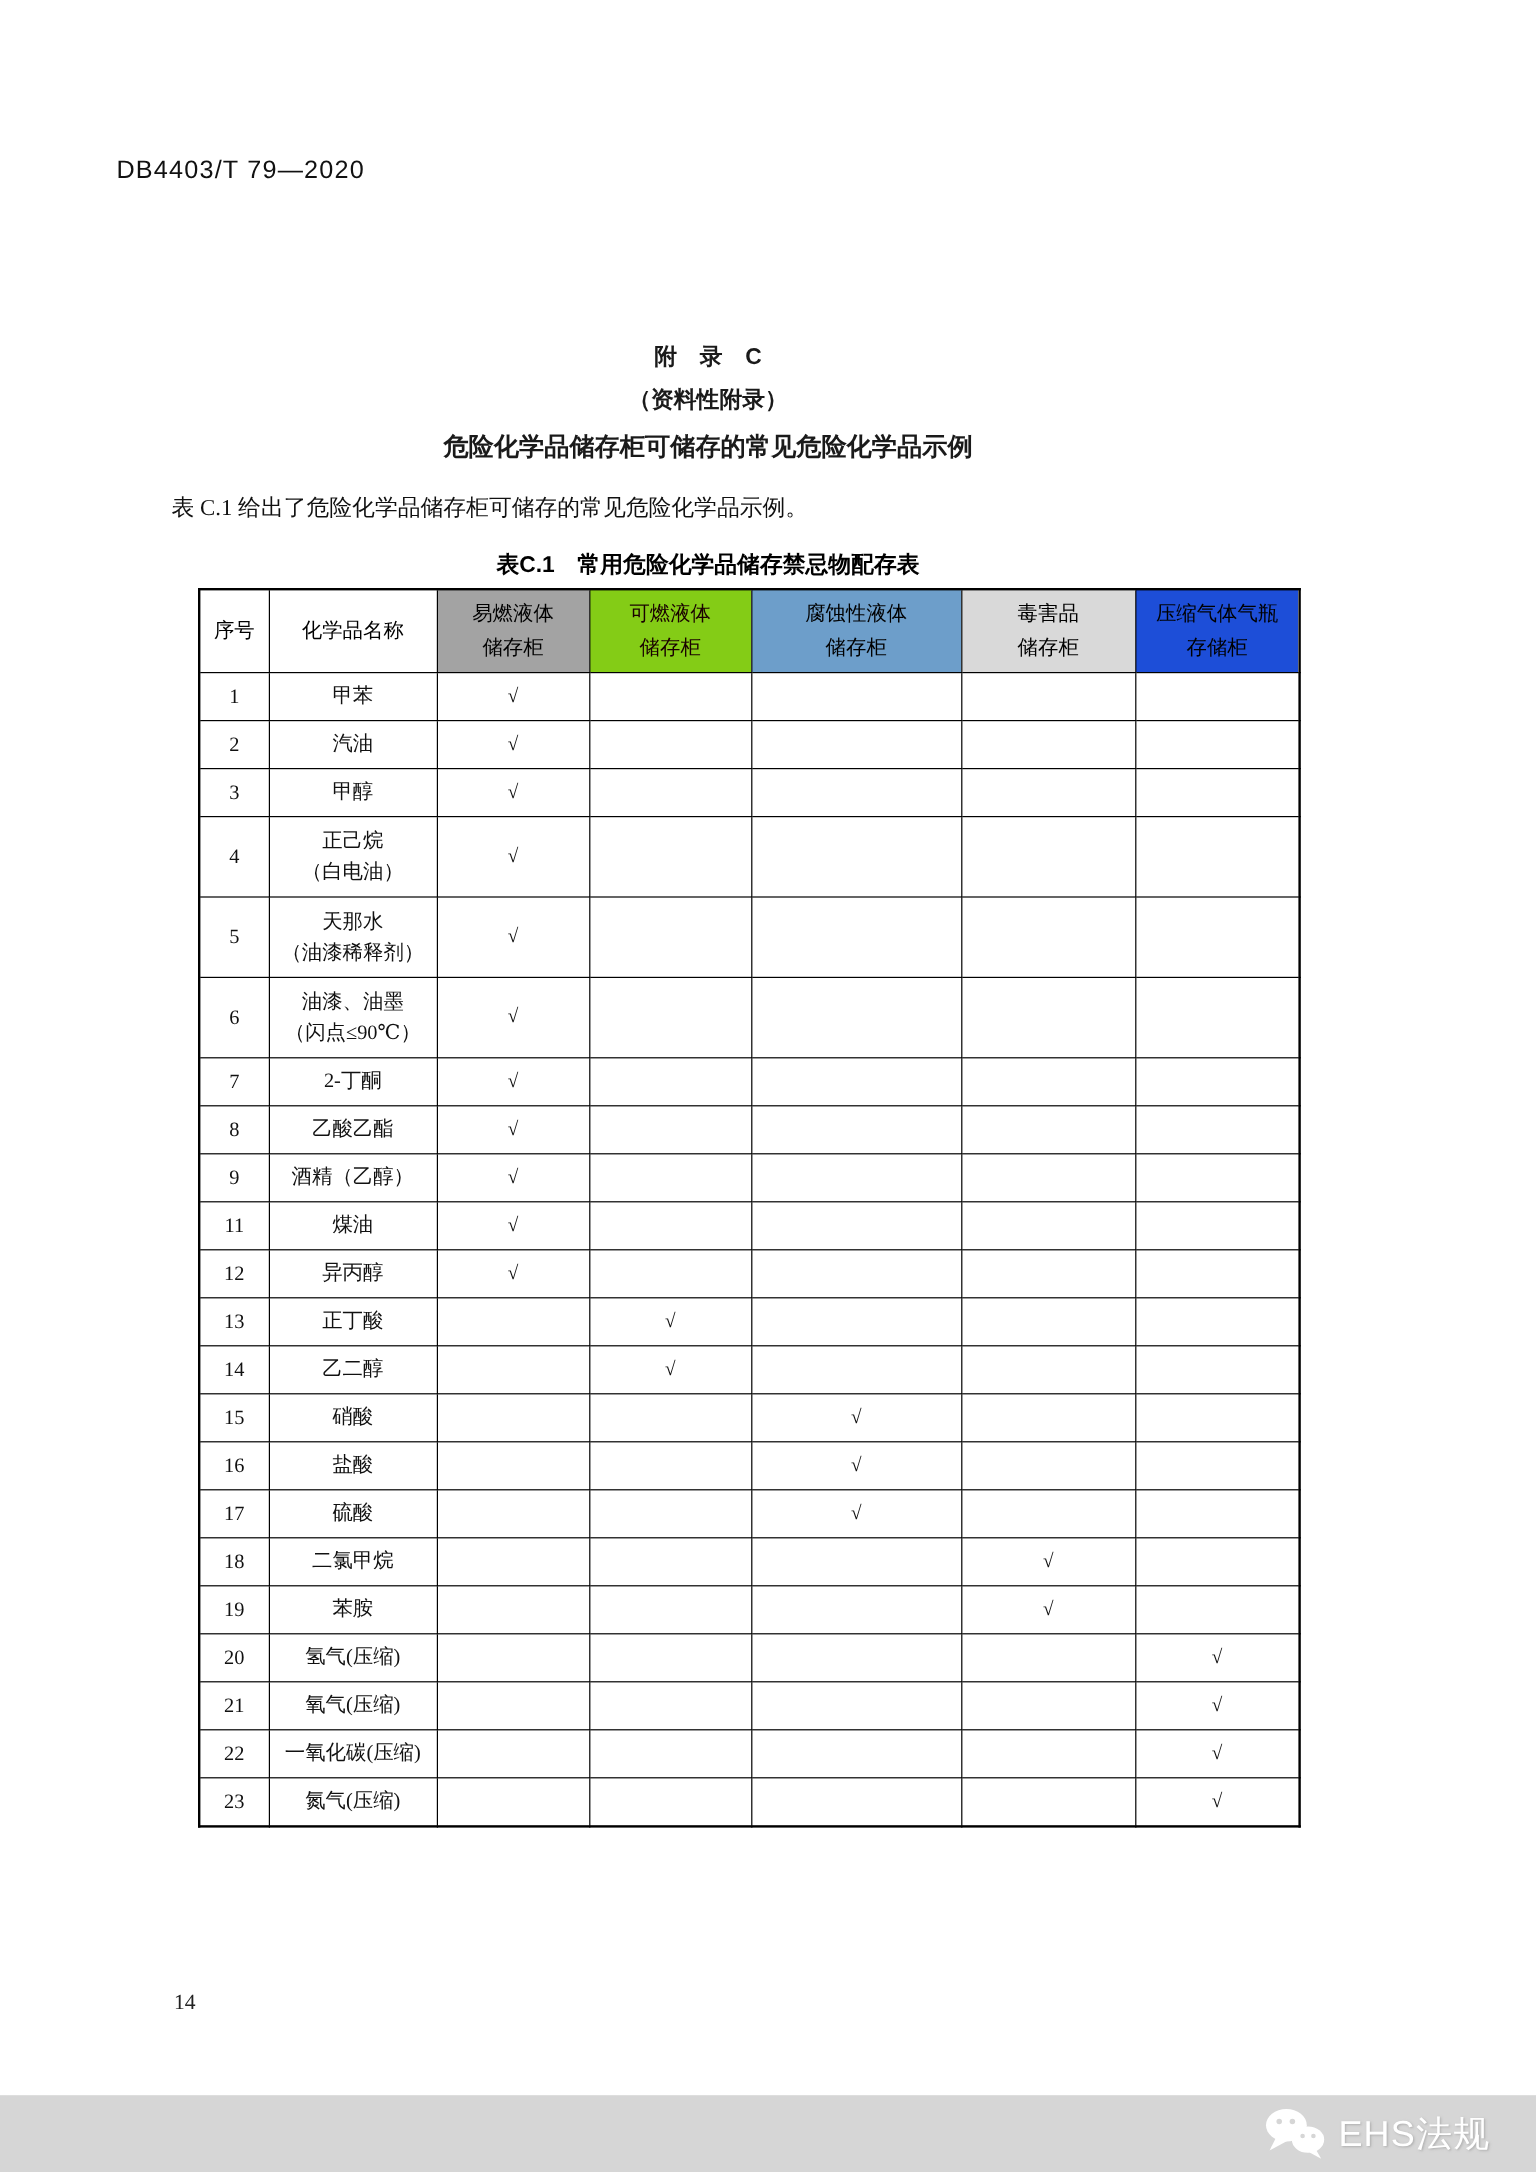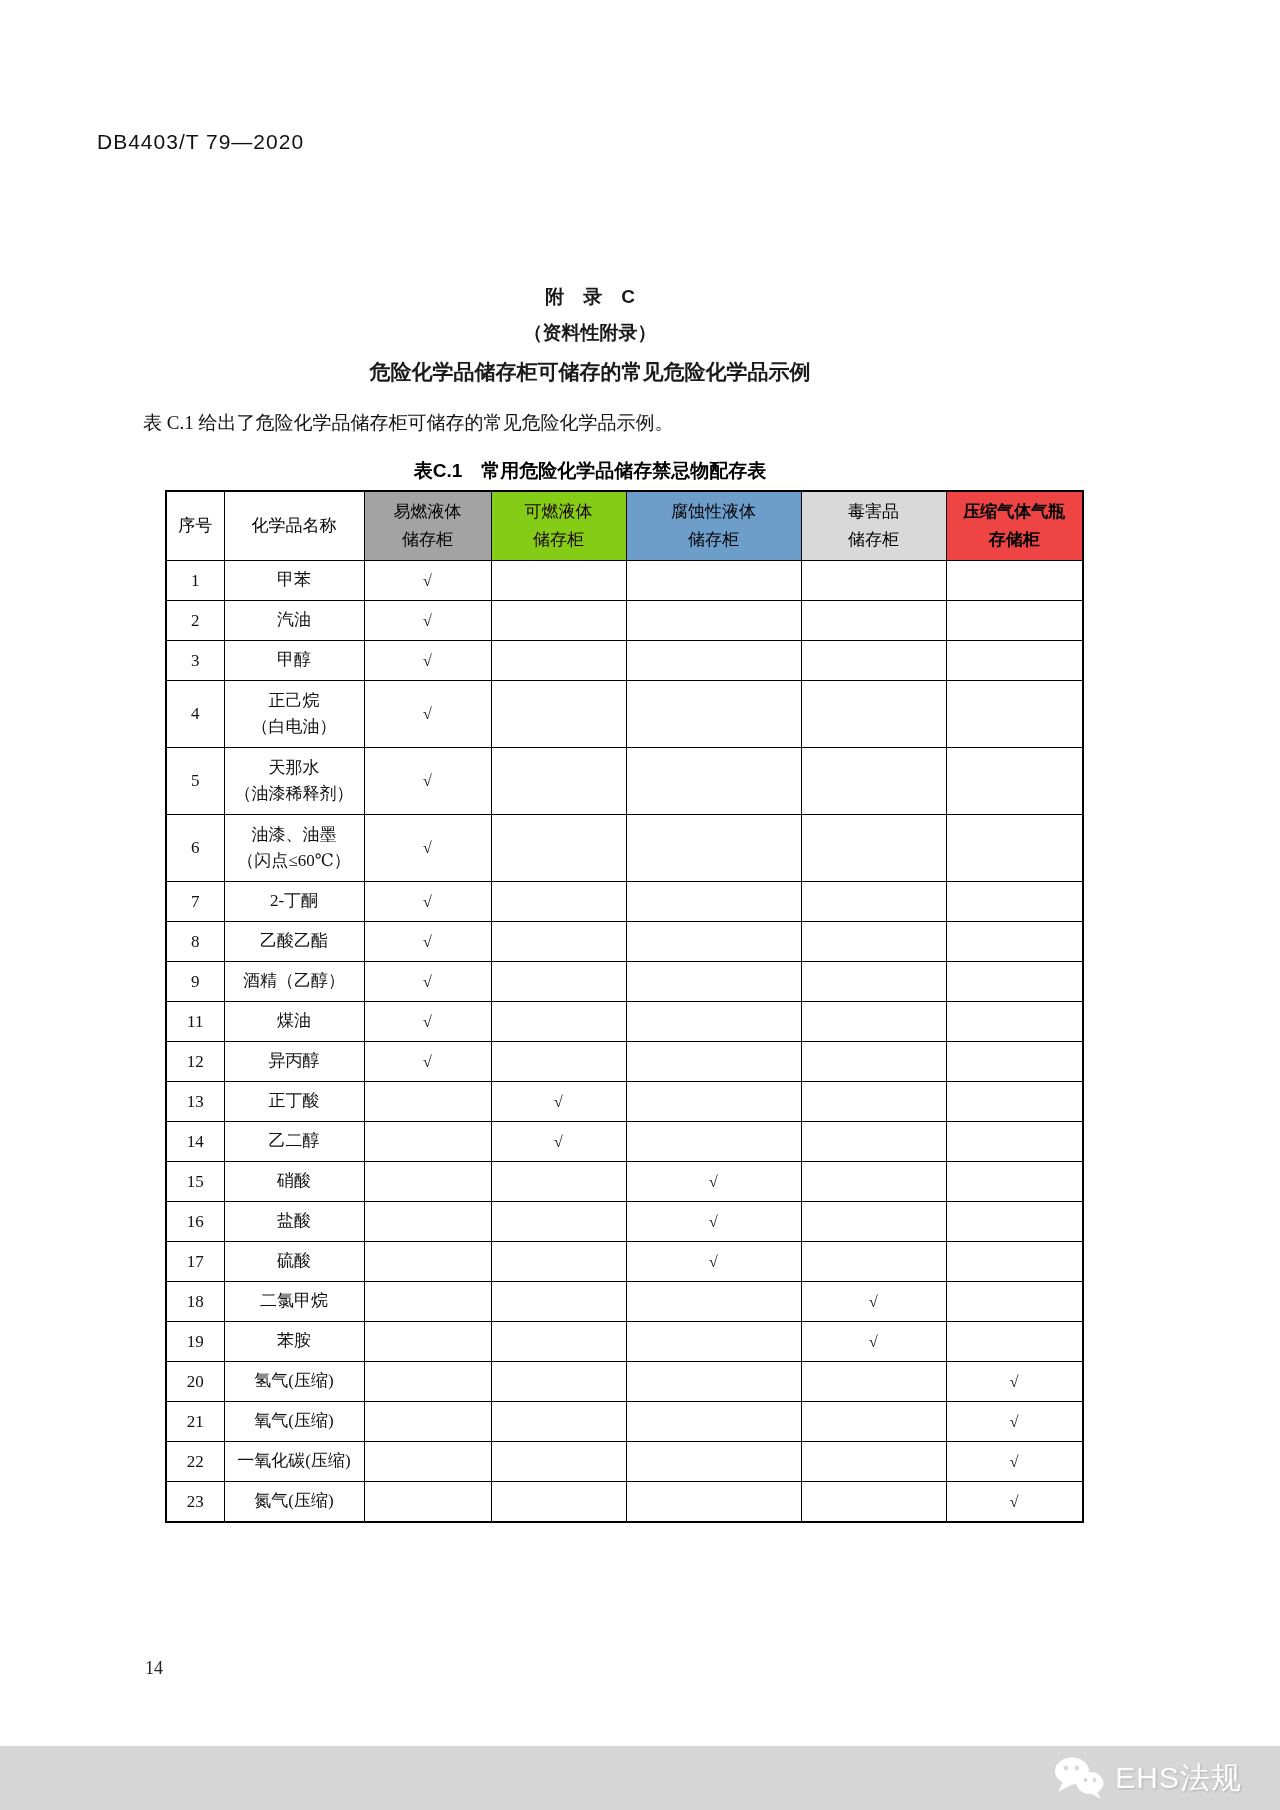--- a/index.html
+++ b/index.html
@@ -122,21 +122,21 @@
             <div>储存柜</div>
           </th>
           <th style="background: rgb(109, 158, 202); color: rgb(0, 0, 0);">
             <div>腐蚀性液体</div>
             <div>储存柜</div>
           </th>
           <th style="background: rgb(217, 217, 217); color: rgb(0, 0, 0); margin-left: 20px;">
             <div>毒害品</div>
             <div>储存柜</div>
           </th>
-          <th style="background: #ef4444; color: rgb(0, 0, 0); font-weight: bold;">
+          <th style="background: #1d4ed8; color: rgb(0, 0, 0);">
             <div>压缩气体气瓶</div>
             <div>存储柜</div>
           </th>
         </tr>
     </thead>
     <tbody id="table-body">
         <tr class="single">
           <td class="no-cell">1</td>
           <td class="name-cell">
             <div>甲苯</div>
@@ -190,21 +190,21 @@
           <td class="check-cell">√</td>
           <td class="check-cell"></td>
           <td class="check-cell"></td>
           <td class="check-cell"></td>
           <td class="check-cell"></td>
         </tr>
         <tr class="double">
           <td class="no-cell">6</td>
           <td class="name-cell">
             <div>油漆、油墨</div>
-            <div>（闪点≤60℃）</div>
+            <div>（闪点≤90℃）</div>
           </td>
           <td class="check-cell">√</td>
           <td class="check-cell"></td>
           <td class="check-cell"></td>
           <td class="check-cell"></td>
           <td class="check-cell"></td>
         </tr>
         <tr class="single">
           <td class="no-cell">7</td>
           <td class="name-cell">

